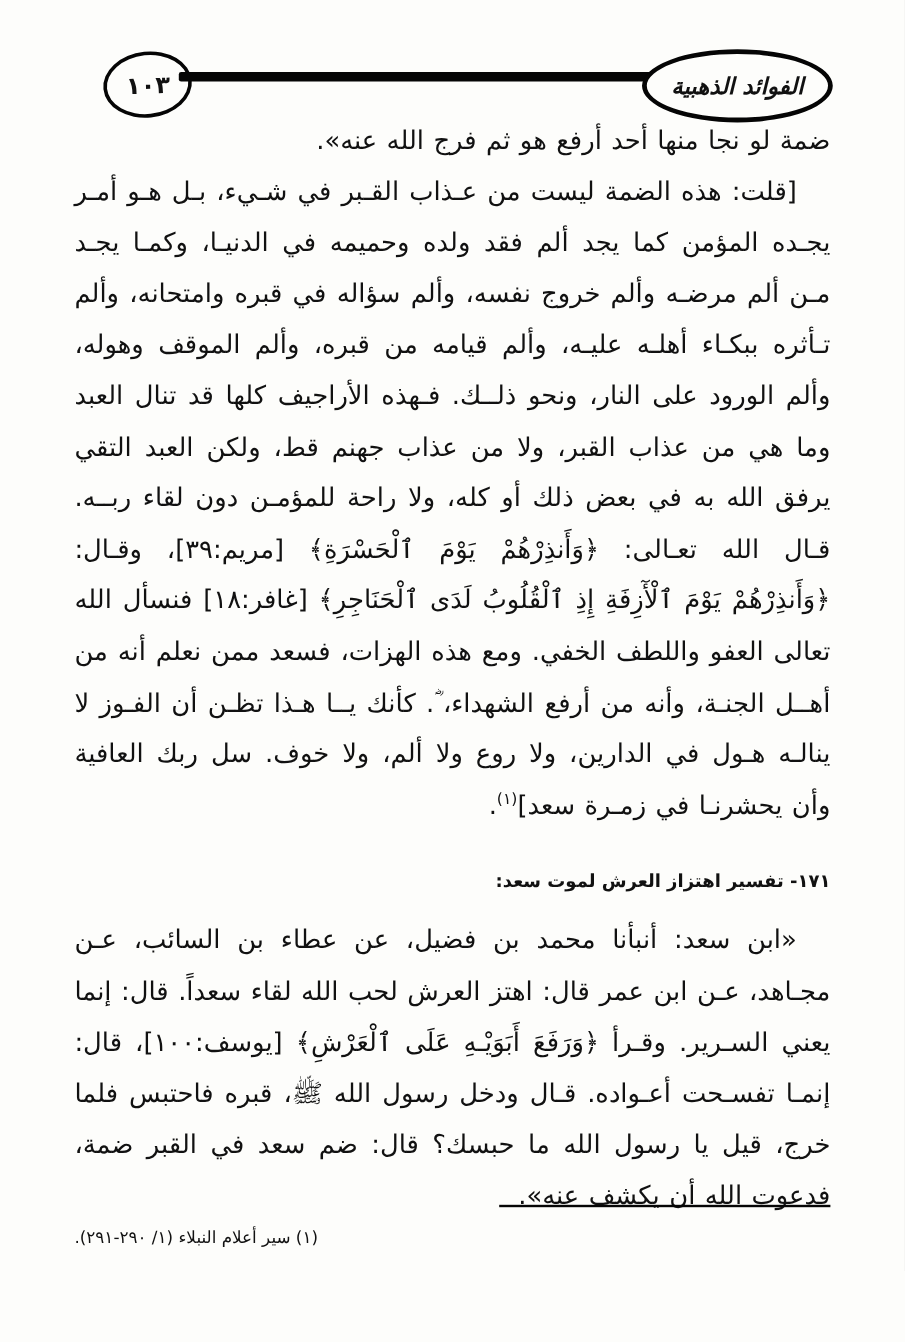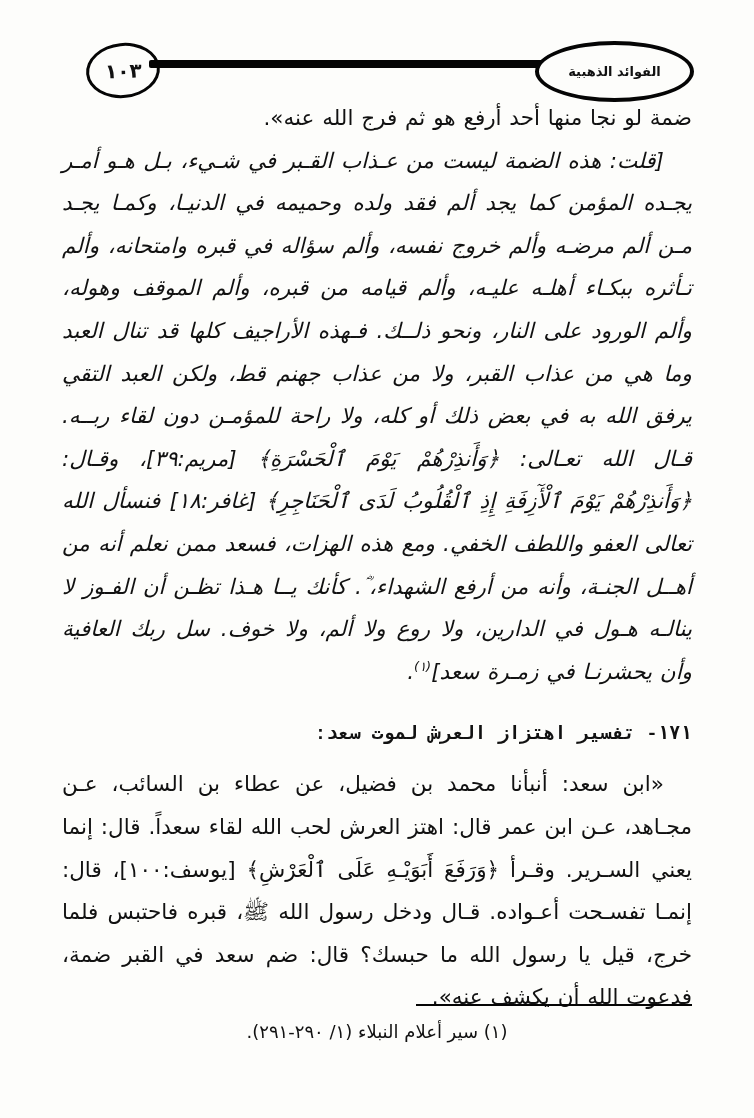--- a/index.html
+++ b/index.html
@@ -32,60 +32,59 @@
   }
 
   .title-oval {
     position:absolute; left:535px; top:41px;
     width:151px; height:53px;
     border:4px solid #050505;
     border-radius:50%;
     display:flex; align-items:center; justify-content:center;
     background:#fdfdfb;
   }
-  .title-text { font-size:13px; font-weight:bold; white-space:nowrap; }
+  .title-text { font-size:19px; font-weight:bold; white-space:nowrap;font-style:italic; }
 
   
   .body-text {
     position:absolute; top:97px; right:62px;
     width:630px;
     direction:rtl;
     text-align:justify;
   }
   p.body-par {
     margin:0;
     font-size:21.5px;
     line-height:42.6px;
     word-spacing:1px;
   }
   .indent { text-indent:28px; }
-  .par-gap { margin-top:3px;font-style:italic; }
+  .par-gap { margin-top:3px; }
 
   .heading {
     margin:26px 0 14px 0;
-    font-size:19px;
+    font-size:15px;
     font-weight:bold;
     line-height:30px;
     text-align:right;
-    font-family:Liberation Mono, monospace;
   }
 
   sup.fnref { font-size:13px; line-height:0; vertical-align:super; }
 
   
   .footnote-rule {
     position:absolute; top:1004px; right:62px;
     width:276px; height:2px;
     background:#050505;
   }
   .footnote {
     position:absolute; top:1017px; right:62px;
     width:630px;
-    direction:rtl; text-align:center;
-    font-size:18px;
+    direction:rtl; text-align:left;
+    font-size:14px;
     line-height:30px;
   }
 </style>
 </head>
 <body>
 
 <div class="page">
 
   <div class="pagenum-oval">
     <span class="pagenum">١٠٣</span>

